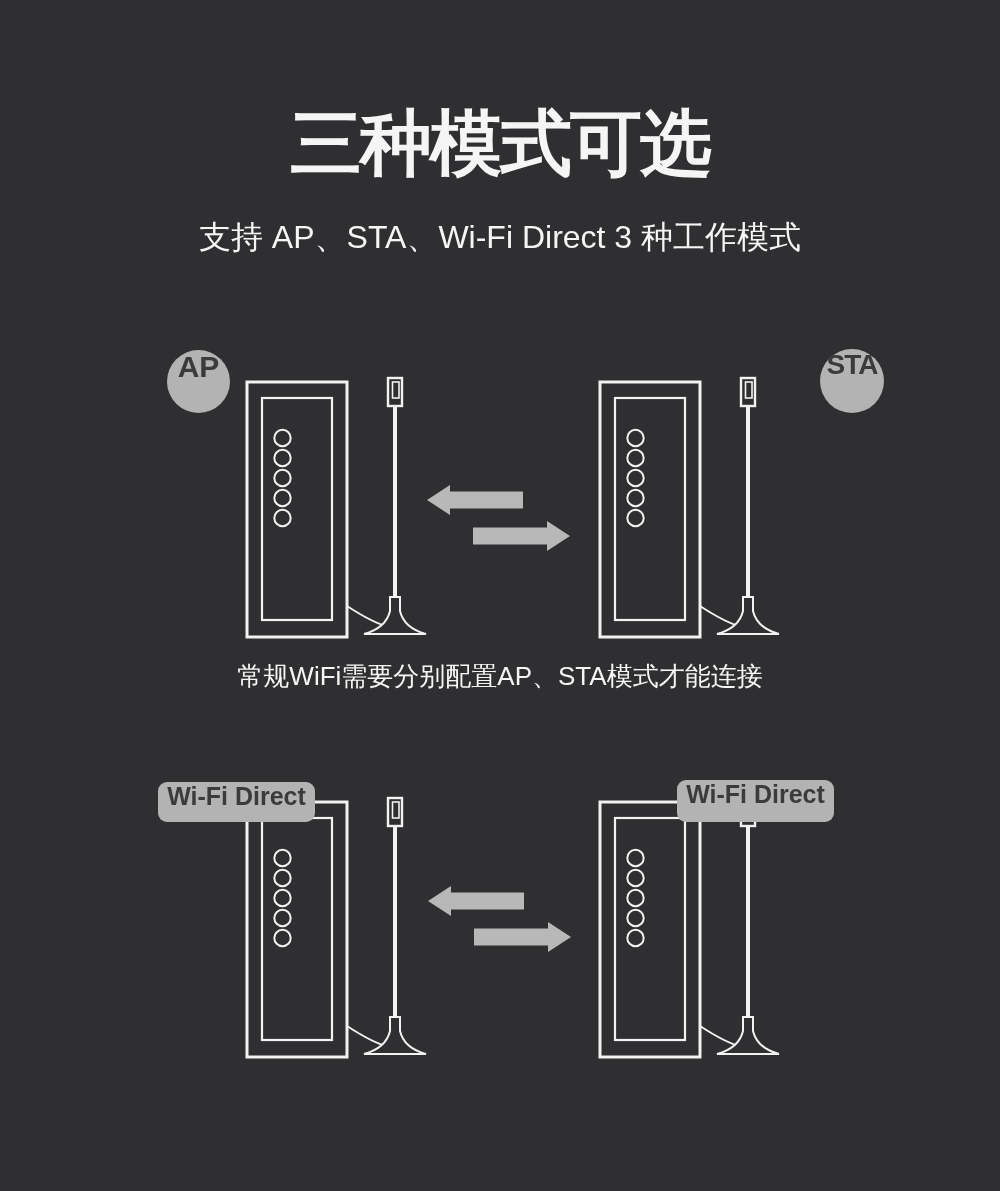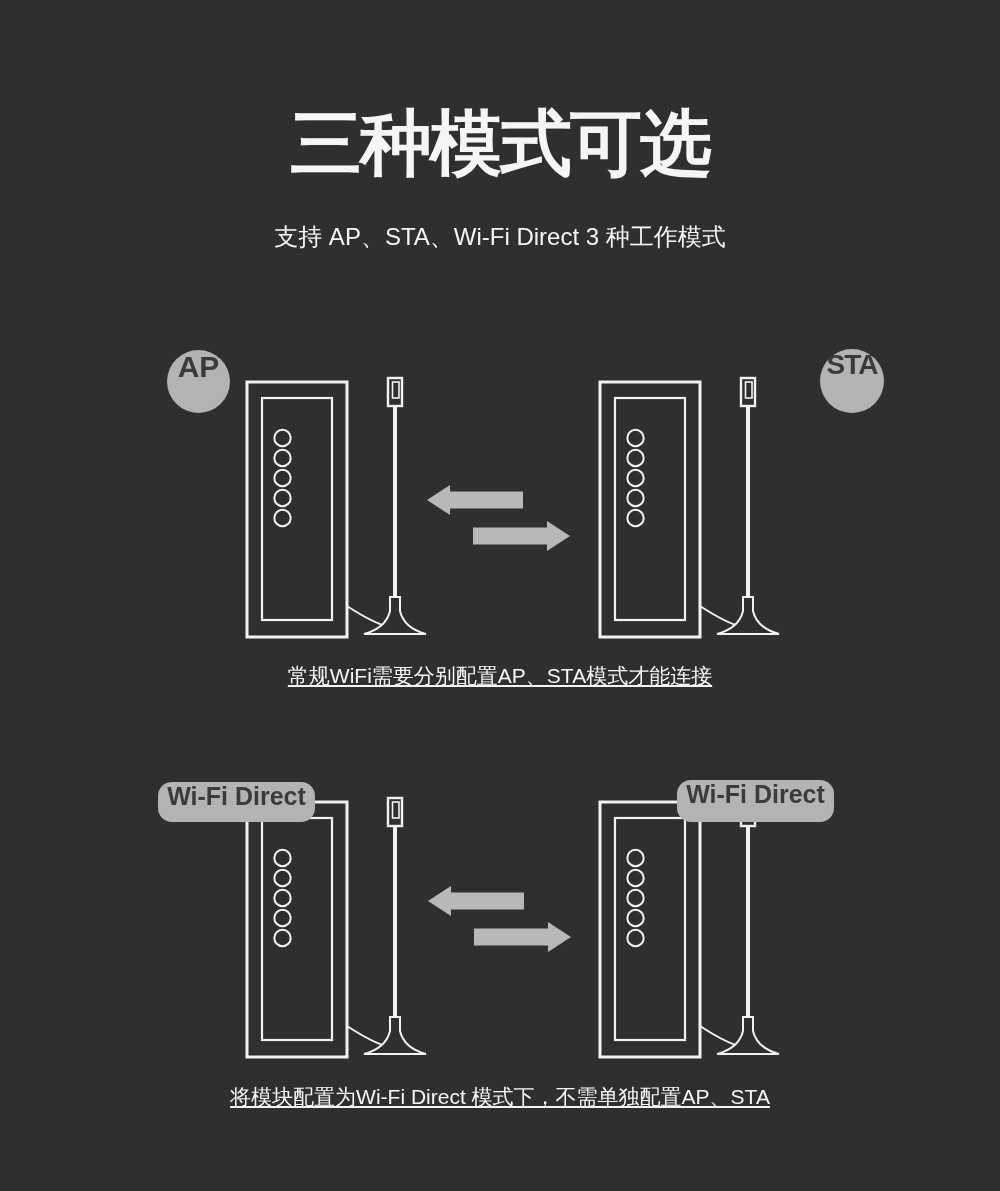--- a/index.html
+++ b/index.html
@@ -14,40 +14,40 @@
   }
   .canvas{position:relative;width:1000px;height:970px;background:var(--background);}
   .page-title{
     position:absolute;left:0;top:98px;width:1000px;margin:0;
     text-align:center;color:var(--text);
     font-size:72px;font-weight:700;letter-spacing:-2px;line-height:90px;
   }
   .page-subtitle{
     position:absolute;left:0;top:216px;width:1000px;margin:0;
     text-align:center;color:var(--text);
-    font-size:24px;font-weight:500;line-height:42px;
+    font-size:32px;font-weight:500;line-height:42px;
   }
   .diagram-svg{position:absolute;left:0;top:0;width:1000px;height:1191px;}
   .ln{stroke:var(--line);fill:none;}
   .lnbg{stroke:var(--line);fill:var(--background);}
   .arrowfill{fill:var(--arrow);}
   .badge{
     position:absolute;display:flex;justify-content:center;
     background:var(--badge-bg);color:var(--badge-text);font-weight:700;
     z-index:3;box-sizing:border-box;
   }
   .badge-circle{border-radius:50%;}
-  .badge-pill{border-radius:14px;}
+  .badge-pill{border-radius:9px;}
   .ap-badge{left:167px;top:350px;width:63px;height:63px;font-size:30px;}
   .sta-badge{left:820px;top:349px;width:64px;height:64px;font-size:28px;letter-spacing:-1px;}
   .wfd-left{left:158px;top:782px;width:157px;height:40px;font-size:25px;}
   .wfd-right{left:677px;top:780px;width:157px;height:42px;font-size:25px;}
   .caption{
     position:absolute;left:0;width:1000px;margin:0;text-align:center;
-    color:var(--text);font-size:21px;font-weight:500;line-height:34px;text-decoration:underline;
+    color:var(--text);font-size:26px;font-weight:500;line-height:34px;
   }
   .caption-1{top:659px;}
   .caption-2{top:1080px;}
 </style>
 </head>
 <body>
 
 <div class="canvas">
 
   <h1 class="page-title">三种模式可选</h1>
@@ -107,15 +107,14 @@
     <span>STA</span>
   </div>
   <div class="badge badge-pill wfd-left">
     <span>Wi-Fi Direct</span>
   </div>
   <div class="badge badge-pill wfd-right">
     <span>Wi-Fi Direct</span>
   </div>
 
   <p class="caption caption-1">常规WiFi需要分别配置AP、STA模式才能连接</p>
-  <p class="caption caption-2">将模块配置为Wi-Fi Direct 模式下，不需单独配置AP、STA</p>
 
 </div>
 
 </body></html>

